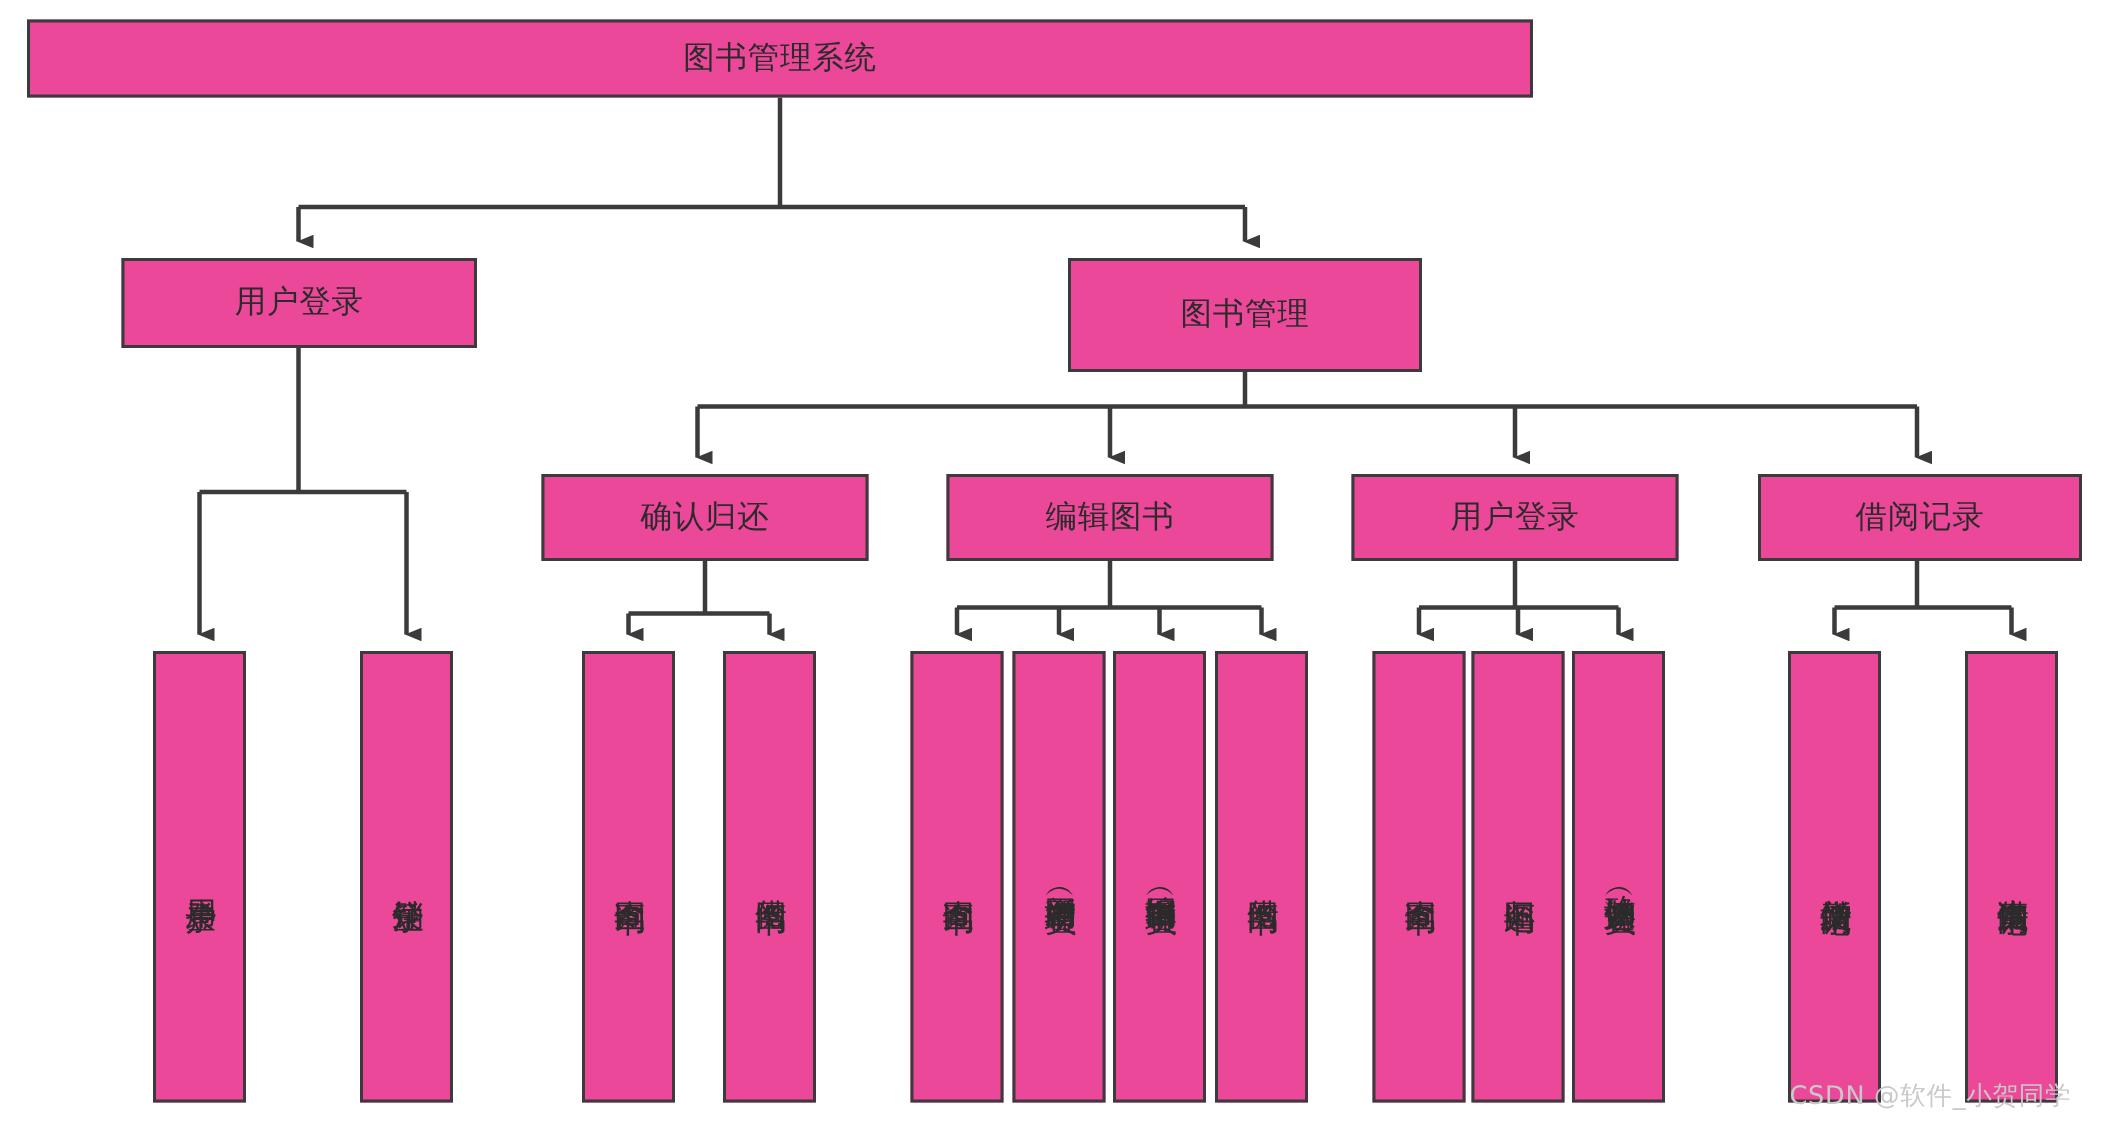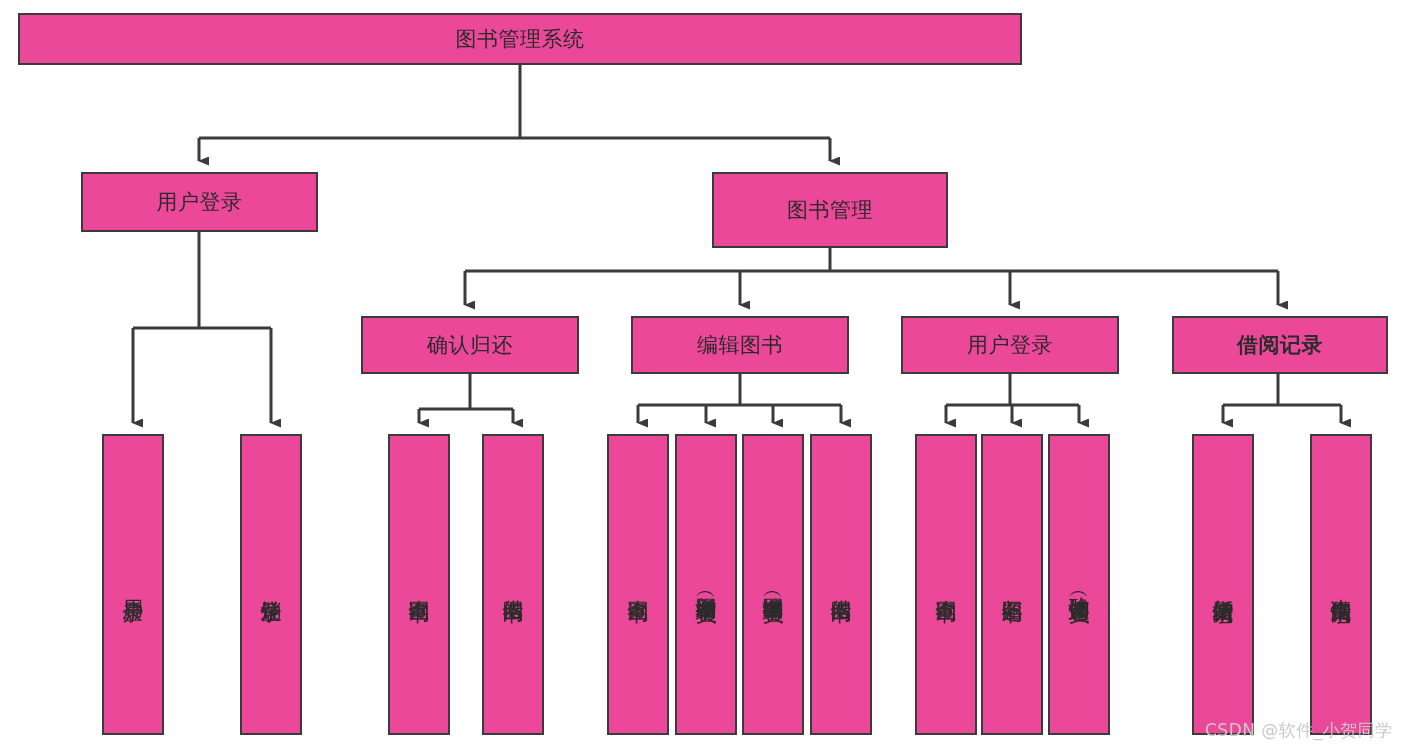--- a/index.html
+++ b/index.html
@@ -148,21 +148,21 @@
 
   <div class="node horizontal" id="node-l3-0" style="left: 361px; top: 316px; width: 218px; height: 58px;">
     <span class="node-label">确认归还</span>
   </div>
   <div class="node horizontal" id="node-l3-1" style="left: 631px; top: 316px; width: 218px; height: 58px;">
     <span class="node-label">编辑图书</span>
   </div>
   <div class="node horizontal" id="node-l3-2" style="left: 901px; top: 316px; width: 218px; height: 58px;">
     <span class="node-label">用户登录</span>
   </div>
-  <div class="node horizontal" id="node-l3-3" style="left: 1172px; top: 316px; width: 216px; height: 58px; font-weight: bold;">
+  <div class="node horizontal" id="node-l3-3" style="left: 1172px; top: 316px; width: 216px; height: 58px;">
     <span class="node-label">借阅记录</span>
   </div>
 
   <div class="node vertical" id="node-leaf-0" style="left: 102px; top: 434px; width: 62px; height: 301px;">
     <span class="node-label">用户登录</span>
   </div>
   <div class="node vertical" id="node-leaf-1" style="left: 240px; top: 434px; width: 62px; height: 301px;">
     <span class="node-label">注销登录</span>
   </div>
   <div class="node vertical" id="node-leaf-2" style="left: 388px; top: 434px; width: 62px; height: 301px;">
@@ -192,15 +192,15 @@
   <div class="node vertical" id="node-leaf-10" style="left: 1048px; top: 434px; width: 62px; height: 301px;">
     <span class="node-label">确认归还（管理员）</span>
   </div>
   <div class="node vertical" id="node-leaf-11" style="left: 1192px; top: 434px; width: 62px; height: 301px;">
     <span class="node-label">新增借阅记录</span>
   </div>
   <div class="node vertical" id="node-leaf-12" style="left: 1310px; top: 434px; width: 62px; height: 301px;">
     <span class="node-label">查询借阅记录</span>
   </div>
 
-  <div class="watermark" style="left:1193px; top:719px;padding-left:12px;">CSDN @软件_小贺同学</div>
+  <div class="watermark" style="left:1193px; top:719px;">CSDN @软件_小贺同学</div>
 
 </div>
 
 </body></html>

